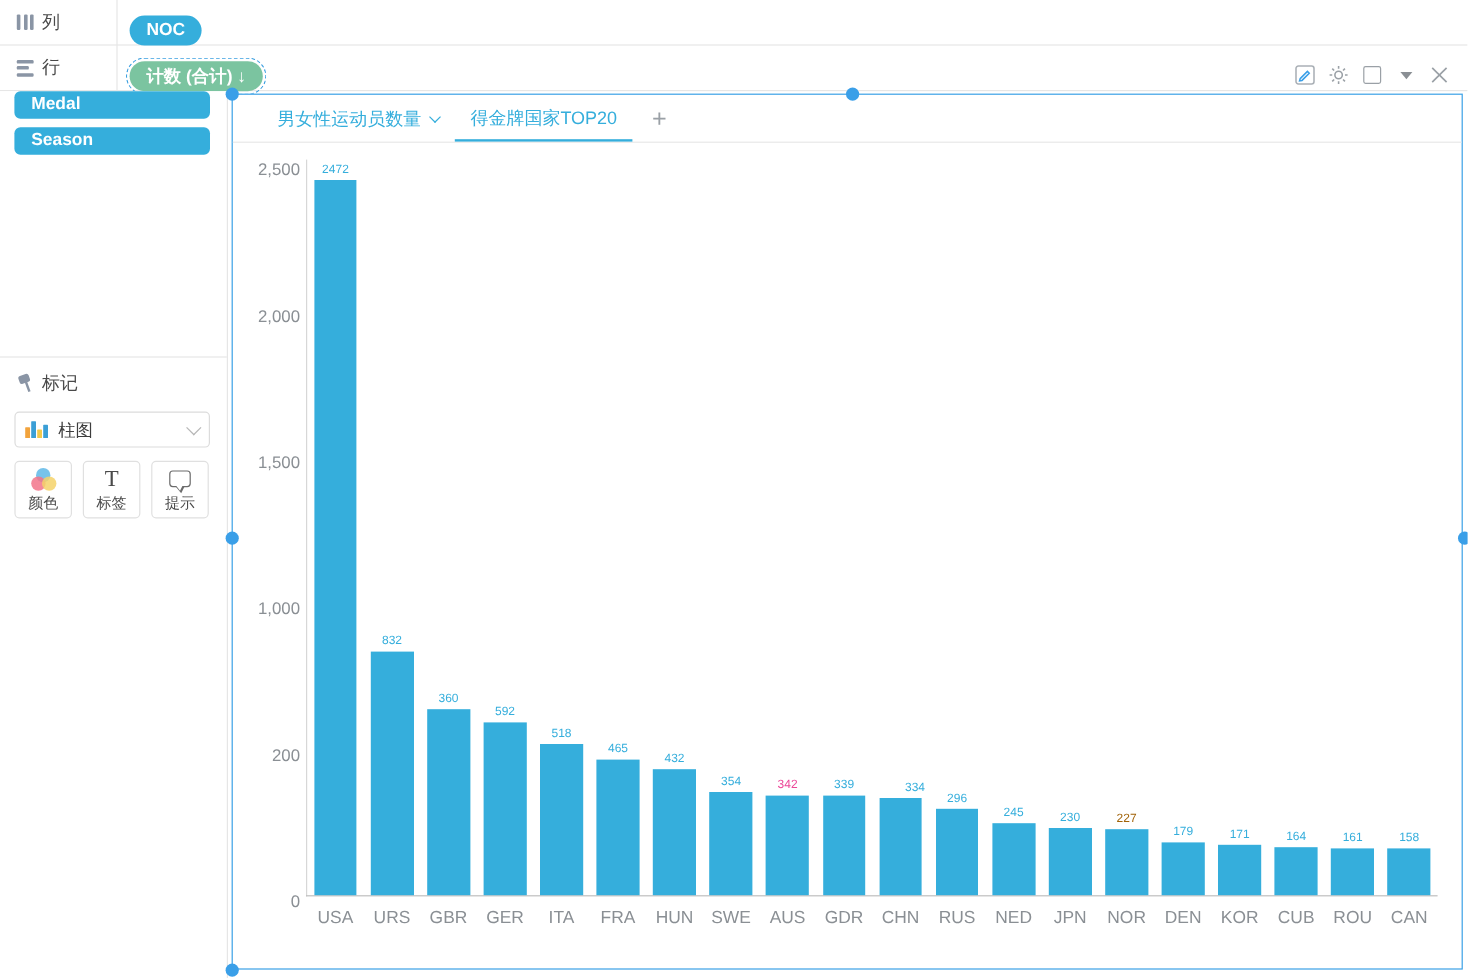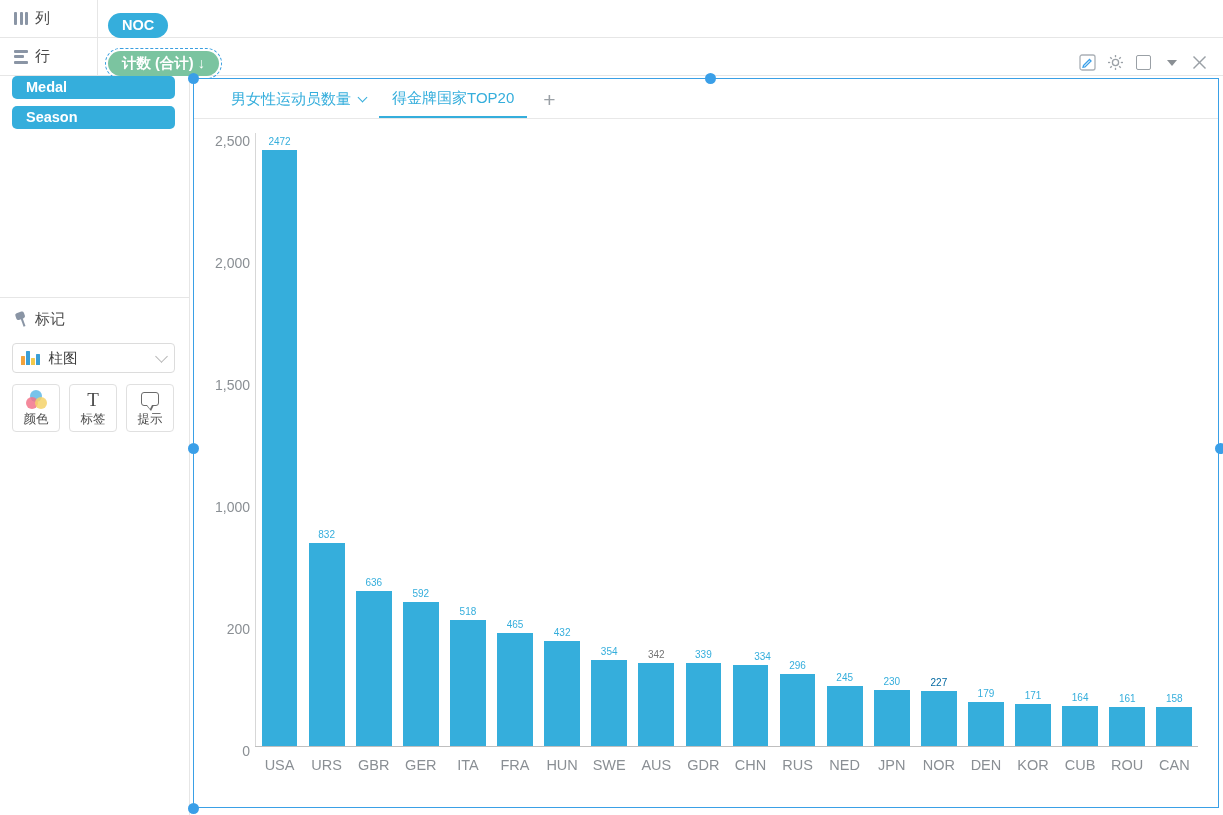--- a/index.html
+++ b/index.html
@@ -307,21 +307,21 @@
       <div class="bars">
           <div class="bar-col">
             <div class="bar-val" style="color: rgb(53, 174, 220);">2472</div>
             <div class="bar" style="height: 603.168px; background: rgb(53, 174, 220);"></div>
           </div>
           <div class="bar-col">
             <div class="bar-val" style="color: rgb(53, 174, 220);">832</div>
             <div class="bar" style="height: 203.008px; background: rgb(53, 174, 220);"></div>
           </div>
           <div class="bar-col">
-            <div class="bar-val" style="color: rgb(53, 174, 220);">636</div>
+            <div class="bar-val" style="color: rgb(53, 174, 220);">360</div>
             <div class="bar" style="height: 155.184px; background: rgb(53, 174, 220);"></div>
           </div>
           <div class="bar-col">
             <div class="bar-val" style="color: rgb(53, 174, 220);">592</div>
             <div class="bar" style="height: 144.448px; background: rgb(53, 174, 220);"></div>
           </div>
           <div class="bar-col">
             <div class="bar-val" style="color: rgb(53, 174, 220);">518</div>
             <div class="bar" style="height: 126.392px; background: rgb(53, 174, 220);"></div>
           </div>
@@ -331,21 +331,21 @@
           </div>
           <div class="bar-col">
             <div class="bar-val" style="color: rgb(53, 174, 220);">432</div>
             <div class="bar" style="height: 105.408px; background: rgb(53, 174, 220);"></div>
           </div>
           <div class="bar-col">
             <div class="bar-val" style="color: rgb(53, 174, 220);">354</div>
             <div class="bar" style="height: 86.376px; background: rgb(53, 174, 220);"></div>
           </div>
           <div class="bar-col">
-            <div class="bar-val" style="color: #737373;">342</div>
+            <div class="bar-val" style="color: #ec4899;">342</div>
             <div class="bar" style="height: 83.448px; background: rgb(53, 174, 220);"></div>
           </div>
           <div class="bar-col">
             <div class="bar-val" style="color: rgb(53, 174, 220);">339</div>
             <div class="bar" style="height: 82.716px; background: rgb(53, 174, 220);"></div>
           </div>
           <div class="bar-col">
             <div class="bar-val" style="color: rgb(53, 174, 220); margin-left: 24px;">334</div>
             <div class="bar" style="height: 81.496px; background: rgb(53, 174, 220);"></div>
           </div>
@@ -355,21 +355,21 @@
           </div>
           <div class="bar-col">
             <div class="bar-val" style="color: rgb(53, 174, 220);">245</div>
             <div class="bar" style="height: 59.78px; background: rgb(53, 174, 220);"></div>
           </div>
           <div class="bar-col">
             <div class="bar-val" style="color: rgb(53, 174, 220);">230</div>
             <div class="bar" style="height: 56.12px; background: rgb(53, 174, 220);"></div>
           </div>
           <div class="bar-col">
-            <div class="bar-val" style="color: #0369a1;">227</div>
+            <div class="bar-val" style="color: #a16207;">227</div>
             <div class="bar" style="height: 55.388px; background: rgb(53, 174, 220);"></div>
           </div>
           <div class="bar-col">
             <div class="bar-val" style="color: rgb(53, 174, 220);">179</div>
             <div class="bar" style="height: 43.676px; background: rgb(53, 174, 220);"></div>
           </div>
           <div class="bar-col">
             <div class="bar-val" style="color: rgb(53, 174, 220);">171</div>
             <div class="bar" style="height: 41.724px; background: rgb(53, 174, 220);"></div>
           </div>

